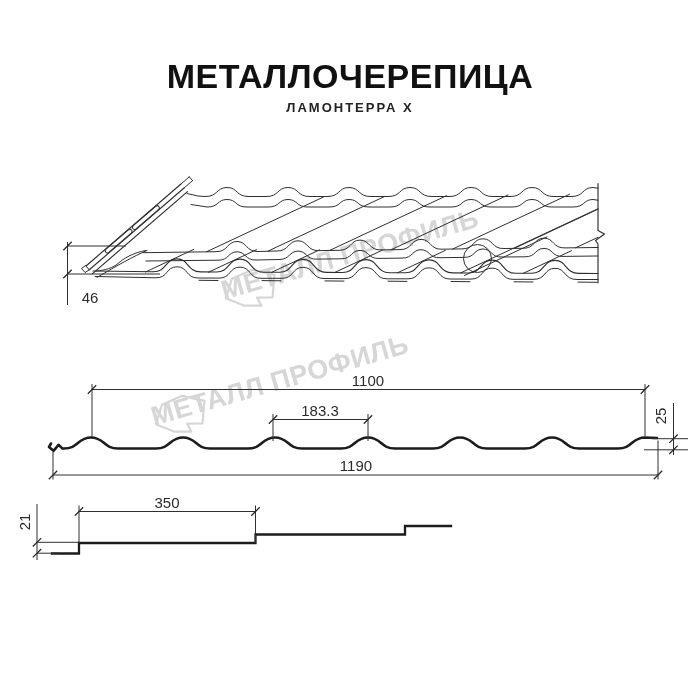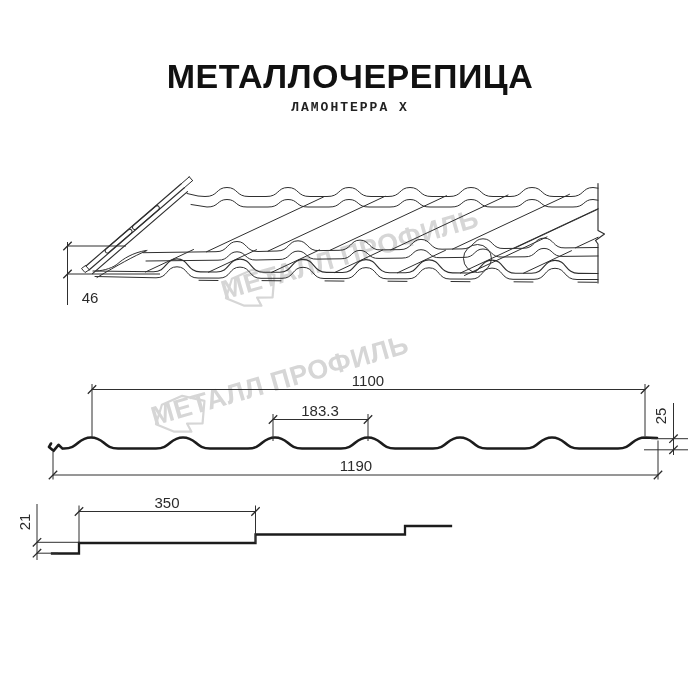--- a/index.html
+++ b/index.html
@@ -2,21 +2,21 @@
 <html><head>
 <meta charset="utf-8">
 <style>
   html,body{margin:0;padding:0;}
   body{width:700px;height:700px;background:#ffffff;position:relative;overflow:hidden;
        font-family:"Liberation Sans", sans-serif;}
   .stage{position:absolute;left:0;top:0;width:700px;height:700px;}
   .title{position:absolute;left:0;top:57px;width:700px;text-align:center;
          font-size:34px;font-weight:bold;letter-spacing:.5px;color:#111;}
   .subtitle{position:absolute;left:0;top:100px;width:700px;text-align:center;
-            font-size:13px;font-weight:bold;letter-spacing:2px;color:#222;font-family:Liberation Mono, monospace;}
+            font-size:13px;font-weight:bold;letter-spacing:2px;color:#222;}
   .wm{position:absolute;display:flex;align-items:center;gap:9px;
       transform:rotate(-16deg);transform-origin:0 50%;pointer-events:none;}
   .wm-text{font-size:27px;font-weight:bold;letter-spacing:.5px;color:#d6d6d6;white-space:nowrap;}
   svg{position:absolute;left:0;top:0;}
   svg text{font-family:"Liberation Sans", sans-serif;font-size:15px;fill:#2b2b2b;}
   .thin{fill:none;stroke:#2f2f2f;stroke-width:1;stroke-linecap:round;stroke-linejoin:round;}
   .thin2{fill:none;stroke:#2f2f2f;stroke-width:1.15;stroke-linecap:round;stroke-linejoin:round;}
   .dim{fill:none;stroke:#2f2f2f;stroke-width:1;}
   .tick{fill:none;stroke:#2b2b2b;stroke-width:1.3;}
   .thick{fill:none;stroke:#1c1c1c;stroke-width:2.6;stroke-linecap:round;stroke-linejoin:round;}

